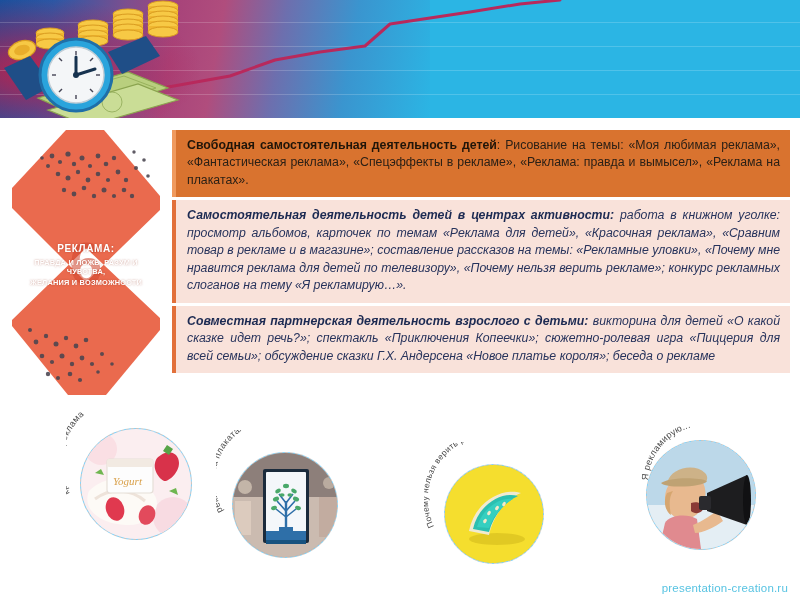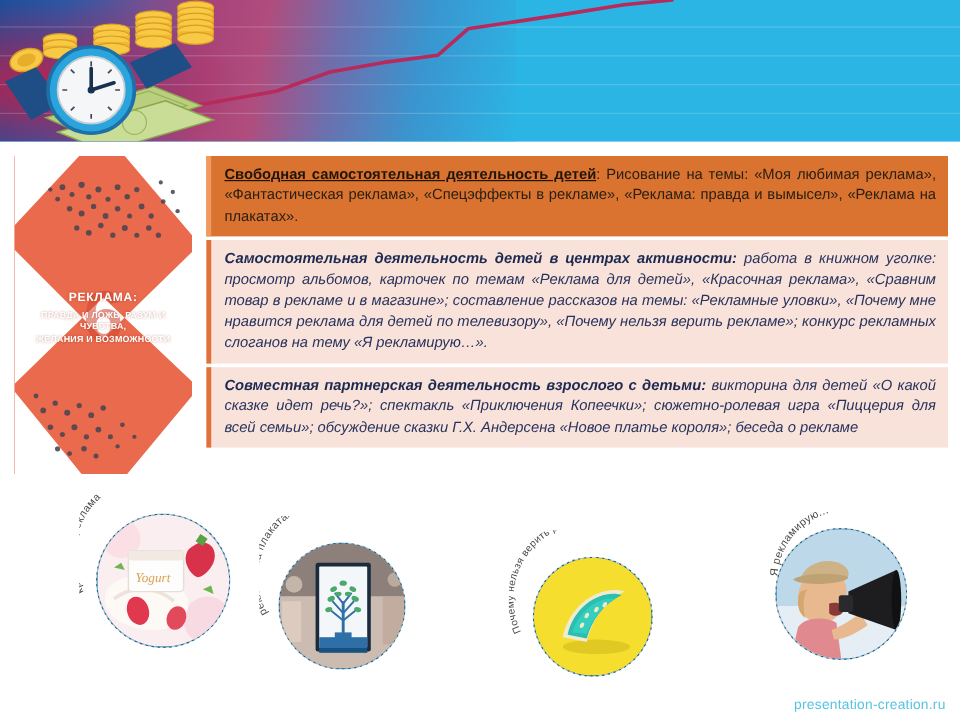--- a/index.html
+++ b/index.html
@@ -117,40 +117,40 @@
     font-size: 12.3px;
     line-height: 1.42;
     text-align: justify;
     box-sizing: border-box;
   }
   .tblock.orange {
     background: #d9732f;
     color: #2b2016;
     border-left-color: #f09a5e;
   }
-  .tblock.orange b { color: #201509; text-decoration: underline; }
+  .tblock.orange b { color: #201509; }
   .tblock.pink {
     background: #f9e2da;
     color: #27335c;
     border-left-color: #e2703a;
     margin-top: 3px;
     font-style: italic;
   }
   .tblock.pink b { color: #1c2a52; }
   .tblock b { font-weight: bold; }
 
   
   .circles { position: absolute; left: 0; top: 398px; width: 800px; height: 175px; }
   .circ-wrap { position: absolute; }
   .circ {
     position: absolute;
     border-radius: 50%;
     overflow: hidden;
     border: 1px dashed #c9c4c0;
-    background: #0369a1;
+    background: #7dd3fc;
     box-sizing: border-box;
   }
   .circ-cap {
     position: absolute;
     width: 100%;
     height: 100%;
     left: 0; top: 0;
     pointer-events: none;
   }
   .arc-text {

